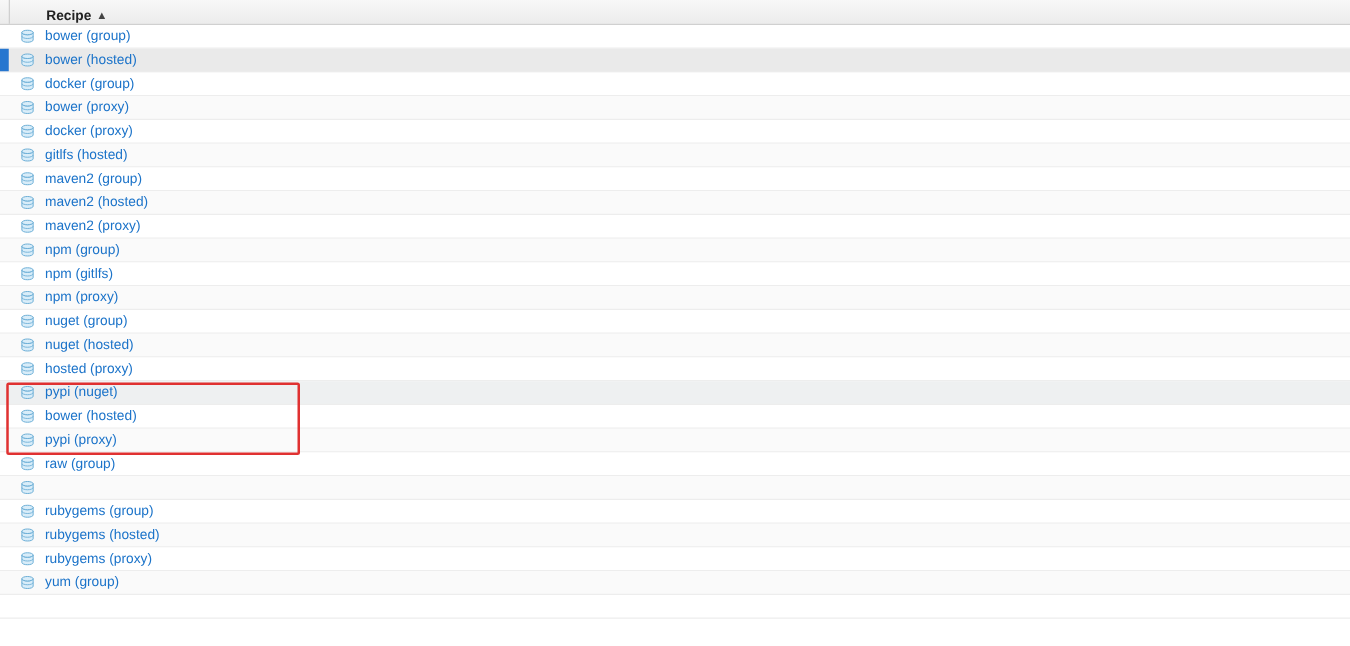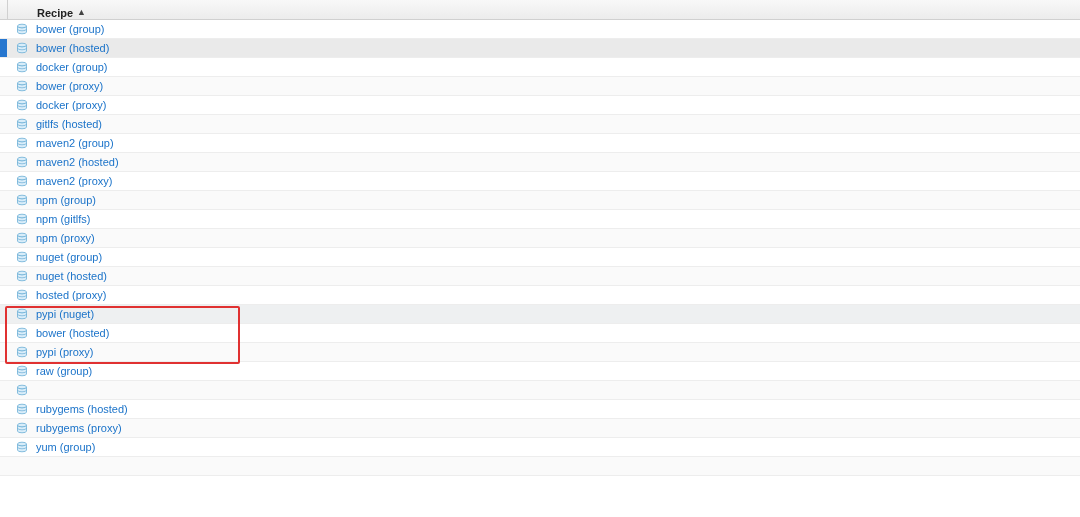--- a/index.html
+++ b/index.html
@@ -330,20 +330,31 @@
       </div>
       <div class="row">
         <div class="left-marker"></div>
         <div class="icon-cell">
 <svg class="db-icon" viewBox="0 0 12 12">
   <path class="body" d="M1.5 3 v6 a4.5 1.8 0 0 0 9 0 v-6 a4.5 1.8 0 0 1 -9 0 z"></path>
   <ellipse class="top" cx="6" cy="3" rx="4.5" ry="1.8"></ellipse>
   <path class="band" d="M1.5 6 a4.5 1.8 0 0 0 9 0"></path>
 </svg>
         </div>
+        <div class="label-cell">rubygems (group)</div>
+      </div>
+      <div class="row">
+        <div class="left-marker"></div>
+        <div class="icon-cell">
+<svg class="db-icon" viewBox="0 0 12 12">
+  <path class="body" d="M1.5 3 v6 a4.5 1.8 0 0 0 9 0 v-6 a4.5 1.8 0 0 1 -9 0 z"></path>
+  <ellipse class="top" cx="6" cy="3" rx="4.5" ry="1.8"></ellipse>
+  <path class="band" d="M1.5 6 a4.5 1.8 0 0 0 9 0"></path>
+</svg>
+        </div>
         <div class="label-cell">rubygems (hosted)</div>
       </div>
       <div class="row">
         <div class="left-marker"></div>
         <div class="icon-cell">
 <svg class="db-icon" viewBox="0 0 12 12">
   <path class="body" d="M1.5 3 v6 a4.5 1.8 0 0 0 9 0 v-6 a4.5 1.8 0 0 1 -9 0 z"></path>
   <ellipse class="top" cx="6" cy="3" rx="4.5" ry="1.8"></ellipse>
   <path class="band" d="M1.5 6 a4.5 1.8 0 0 0 9 0"></path>
 </svg>

